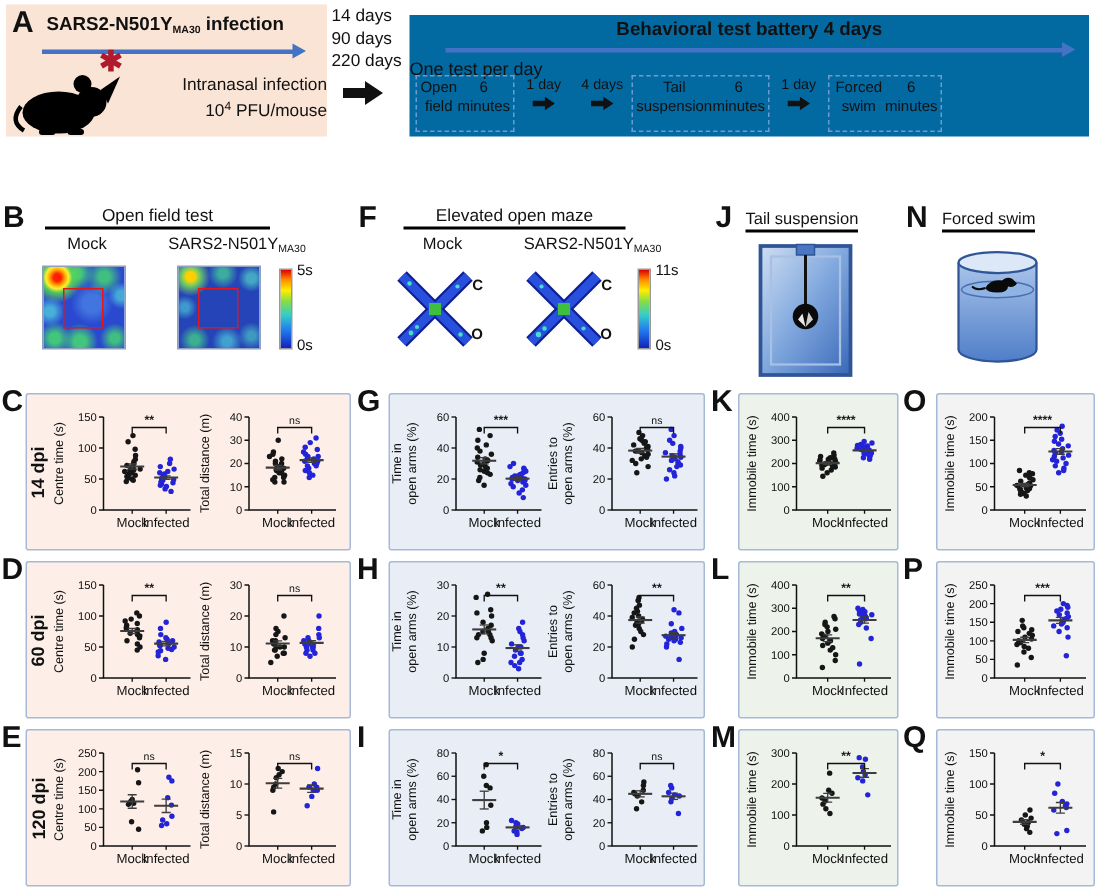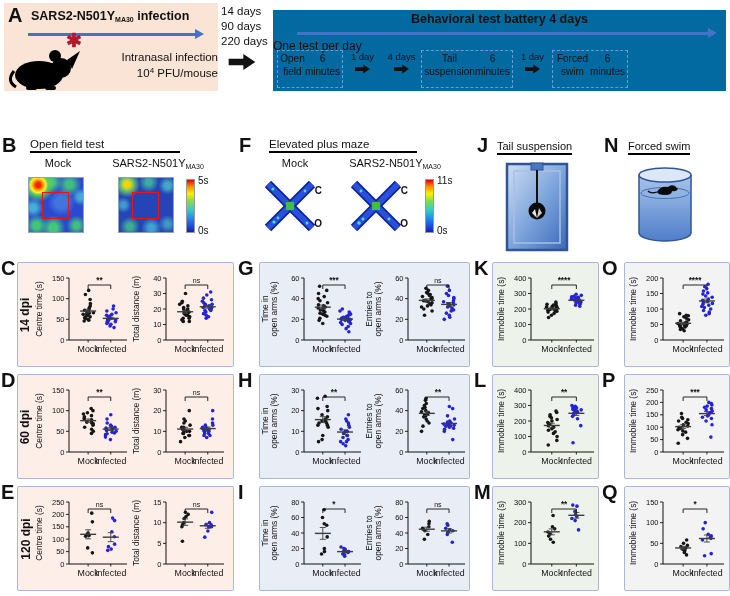--- a/index.html
+++ b/index.html
@@ -36,21 +36,21 @@
   .phys{position:absolute;left:4px;top:96px;width:722px;height:33px;background:#fdf9e5;
     border:1.5px dashed #7da7d9;display:flex;align-items:center;justify-content:center;font-size:12.5px;white-space:pre;}
   .phys b{font-size:13px;}
   .phys i{font-style:italic;}
 
   
   .hdr{position:absolute;left:0;top:133px;width:730px;height:126px;}
   .hg{position:absolute;top:0;height:126px;}
   .hg-b{left:0;width:237px}.hg-f{left:237px;width:238px}.hg-j{left:475px;width:127px}.hg-n{left:602px;width:128px}
   .h-letter{position:absolute;left:2px;top:2px;}
-  .h-title{position:absolute;top:5px;font-size:11.5px;text-align:left;border-bottom:2px solid #000;padding-bottom:1px;white-space:nowrap;}
+  .h-title{position:absolute;top:5px;font-size:11.5px;text-align:center;border-bottom:2px solid #000;padding-bottom:1px;white-space:nowrap;}
   .hb-title{left:30px;width:150px;}
   .hf-title{left:32px;width:148px;}
   .hj-title{left:22px;top:7px;font-size:11px;}
   .hn-title{left:26px;top:7px;font-size:11px;}
   .h-labels{position:absolute;left:22px;top:24px;width:200px;display:flex;font-size:11px;}
   .h-labels .lm{width:72px;text-align:center;}
   .h-labels .lv{flex:1;text-align:center;white-space:nowrap;}
   .of-map{position:absolute;top:44px;width:56px;height:56px;border:1px solid #8fa0c0;}
   .of-map:after{content:"";position:absolute;left:24%;top:26%;width:46%;height:46%;border:1.5px solid #e81515;}
   .of-mock{left:28px;background:
@@ -182,21 +182,21 @@
       </div>
       <div class="of-map of-mock"></div>
       <div class="of-map of-inf"></div>
       <div class="cbar cb-b"></div>
       <span class="cb-lab" style="left:198px;top:42px;">5s</span>
       <span class="cb-lab" style="left:198px;top:92px;">0s</span>
     </div>
 
     <div class="hg hg-f">
       <span class="letter h-letter">F</span>
-      <div class="h-title hf-title">Elevated plus maze</div>
+      <div class="h-title hf-title">Elevated open maze</div>
       <div class="h-labels">
         <span class="lm">Mock</span>
         <span class="lv"><span>SARS2-N501Y</span><sub class="va">MA30</sub></span>
       </div>
       <div class="maze mz-mock">
         <svg width="58" height="58" viewBox="0 0 58 58">
           <line x1="7" y1="7" x2="51" y2="51" stroke="#0d1f96" stroke-width="9"></line>
           <line x1="51" y1="7" x2="7" y2="51" stroke="#0d1f96" stroke-width="9"></line>
           <line x1="7" y1="7" x2="51" y2="51" stroke="#2850dc" stroke-width="6"></line>
           <line x1="51" y1="7" x2="7" y2="51" stroke="#2850dc" stroke-width="6"></line>

